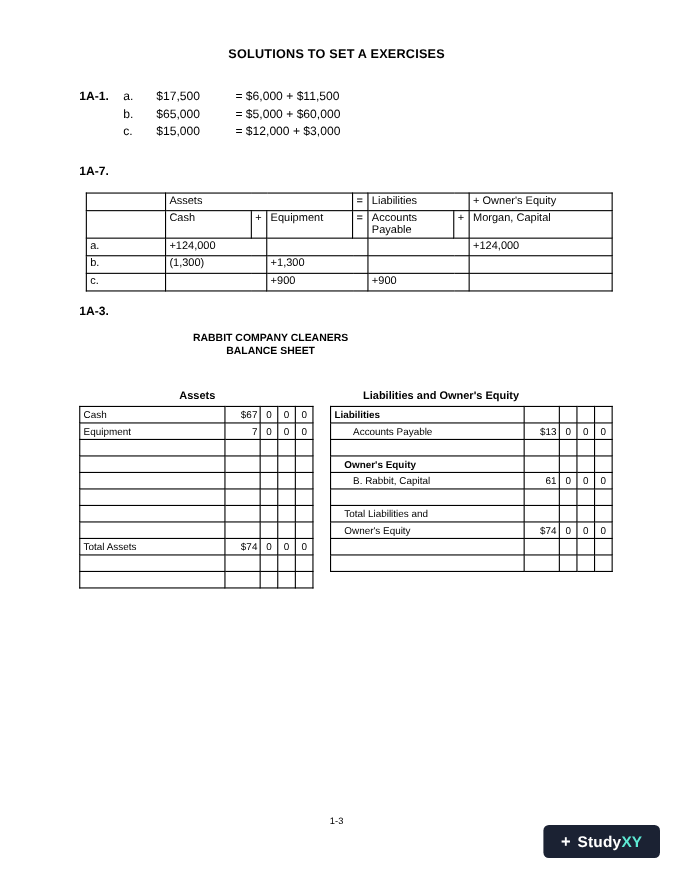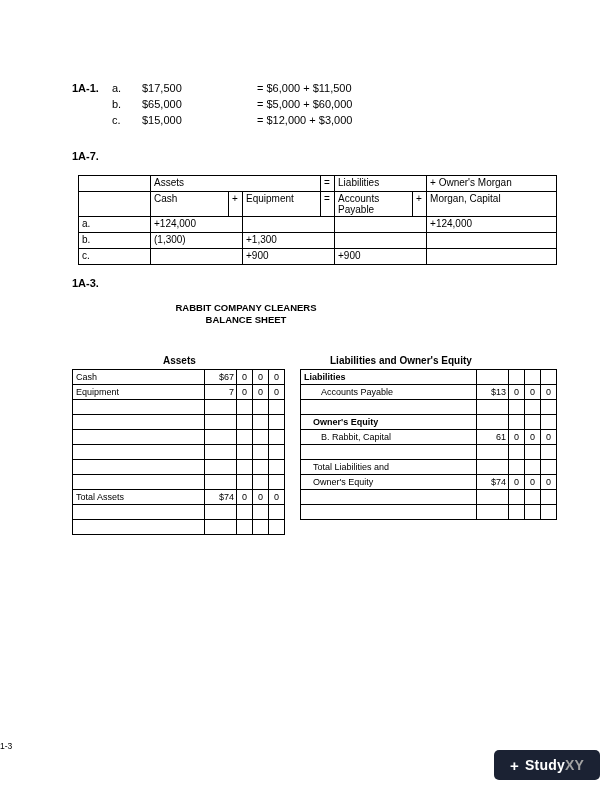--- a/index.html
+++ b/index.html
@@ -55,21 +55,20 @@
     font-size: 11px;
   }
   .ex1-letter {
     width: 30px;
   }
   .ex1-amount {
     width: 72px;
   }
   .ex1-eq {
     width: 200px;
-    margin-left: 43px;
   }
 
   
   .ex2-label {
     position: absolute;
     top: 150px;
     left: 72px;
     font-weight: bold;
     font-size: 11px;
   }
@@ -148,21 +147,21 @@
   }
   .indent1 { padding-left: 12px !important; }
   .indent2 { padding-left: 20px !important; }
 
   
   .page-num {
     position: absolute;
     top: 741px;
     left: 0;
     width: 612px;
-    text-align: left;
+    text-align: center;
     font-size: 8.5px;
   }
 
   
   .badge {
     position: absolute;
     right: 12px;
     bottom: 12px;
     width: 106px;
     height: 30px;
@@ -175,27 +174,28 @@
     font-size: 14px;
     font-weight: bold;
     letter-spacing: 0.2px;
   }
   .badge .plus {
     font-size: 15px;
     font-weight: bold;
     margin-right: 6px;
     color: #ffffff;
   }
-  .badge .xy { color: #a3a3a3; }
+  .badge .xy { color: #5eead4; }
 </style>
 </head>
 <body>
 
 <div class="page">
 
+  <div class="doc-title">SOLUTIONS TO SET A EXERCISES</div>
 
   <div class="ex1">
     <span class="ex1-label">1A-1.</span>
     <div class="ex1-rows">
       <div class="ex1-row">
         <span class="ex1-letter">a.</span>
         <span class="ex1-amount">$17,500</span>
         <span class="ex1-eq">= $6,000 + $11,500</span>
       </div>
       <div class="ex1-row">
@@ -223,21 +223,21 @@
       <col style="width:78px">
       <col style="width:14px">
       <col style="width:130px">
     </colgroup>
     <tbody>
       <tr>
         <td></td>
         <td class="ctr bold" colspan="3">Assets</td>
         <td class="ctr bold">=</td>
         <td class="bold" colspan="2">Liabilities</td>
-        <td class="bold">+ Owner's Morgan</td>
+        <td class="bold">+ Owner's Equity</td>
       </tr>
       <tr>
         <td></td>
         <td>Cash</td>
         <td class="ctr">+</td>
         <td>Equipment</td>
         <td class="ctr">=</td>
         <td>Accounts Payable</td>
         <td class="ctr">+</td>
         <td>Morgan, Capital</td>

